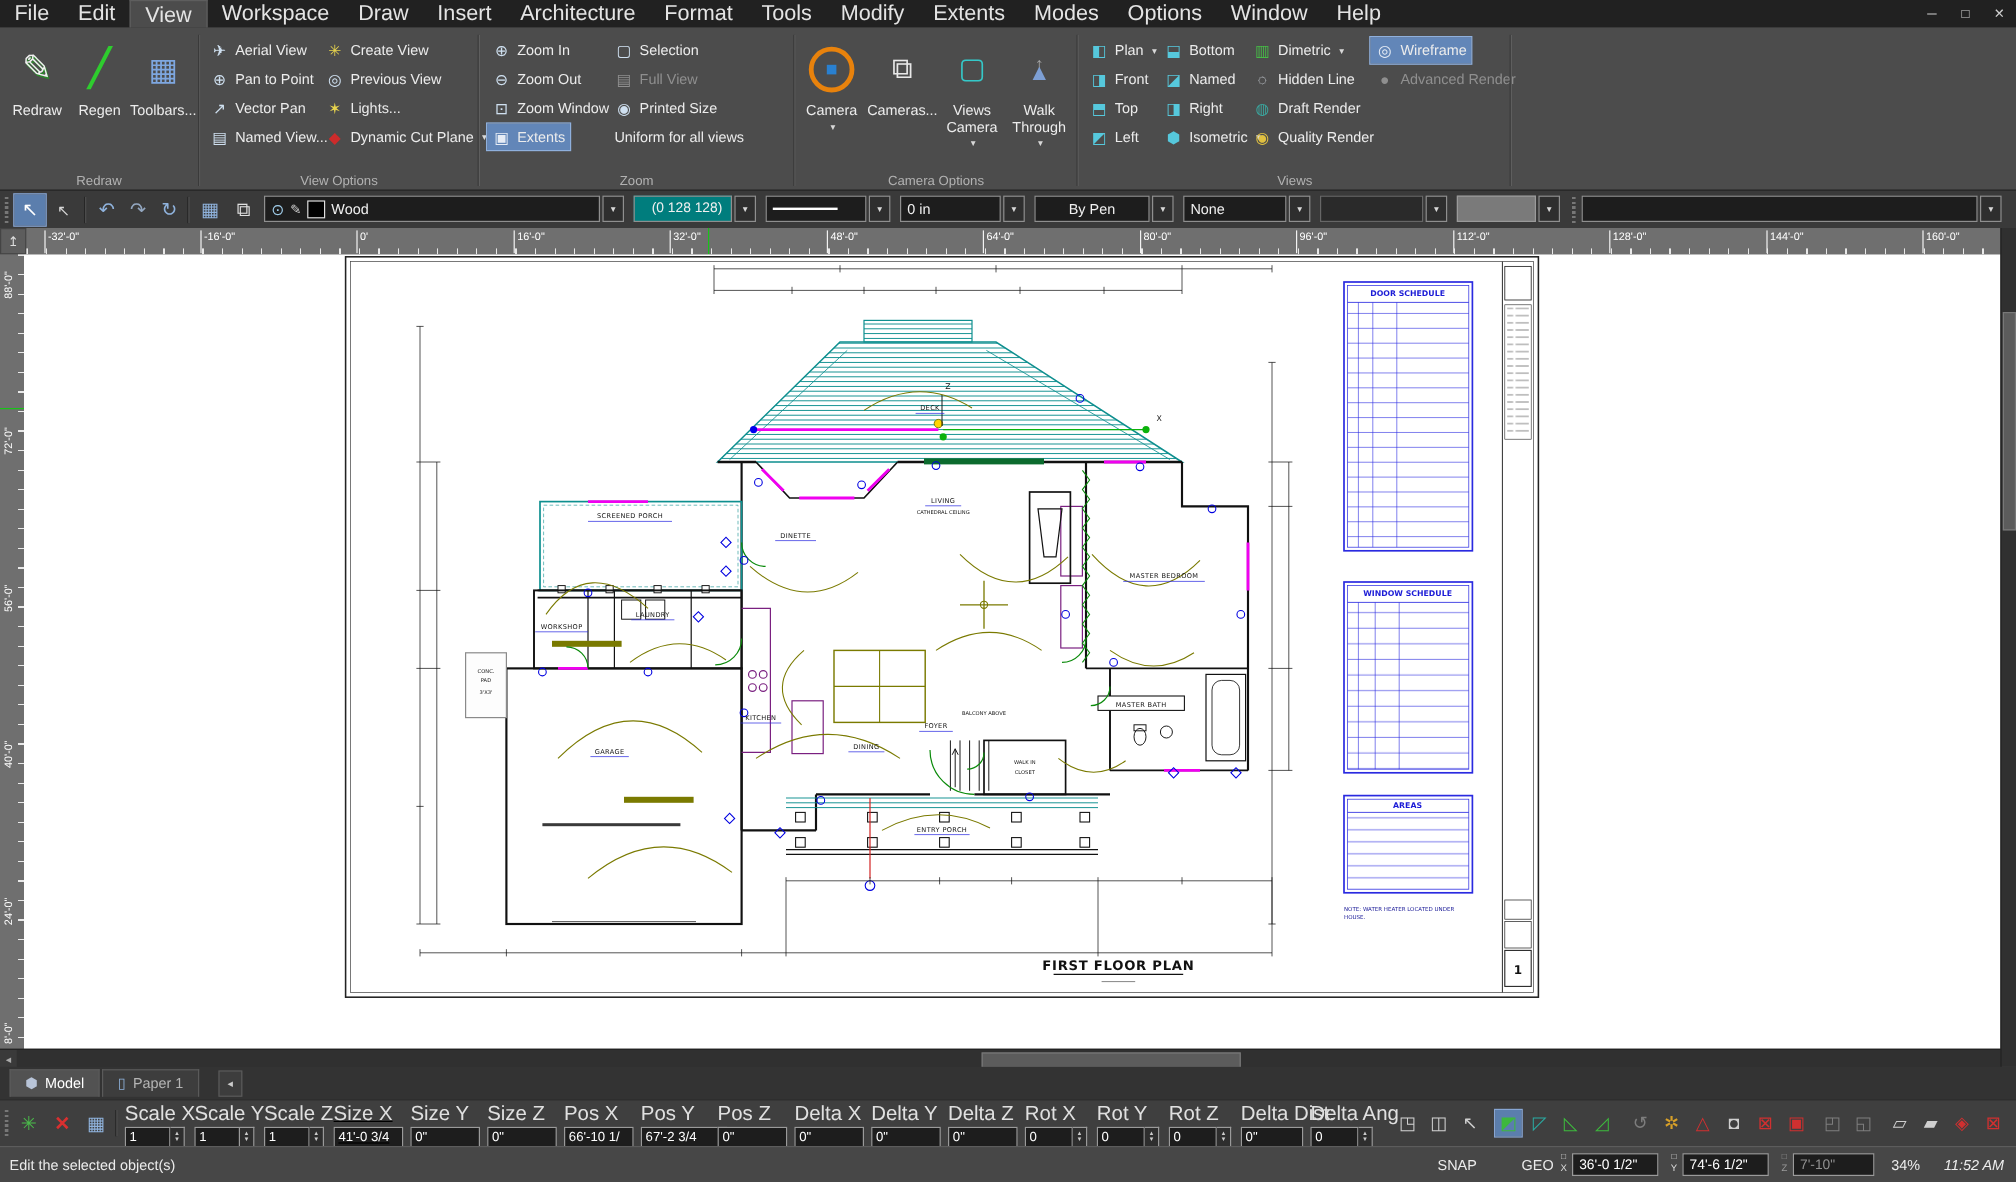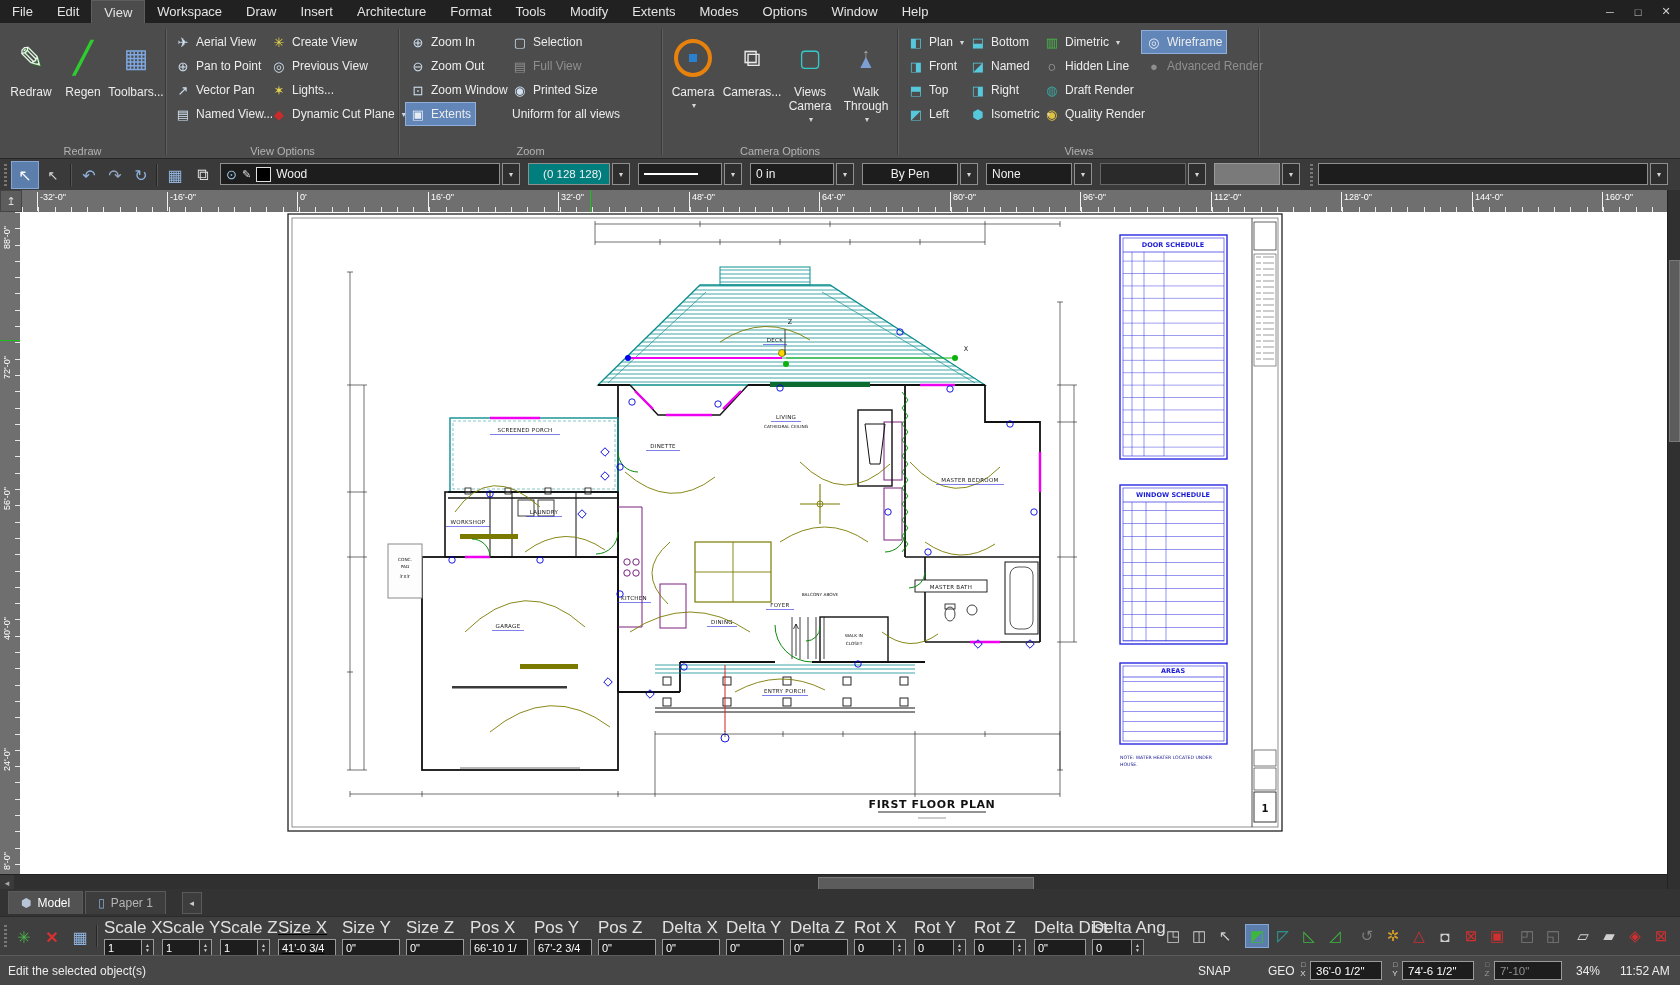--- a/index.html
+++ b/index.html
@@ -1,19 +1,19 @@
 <!DOCTYPE html>
 <html><head>
 <meta charset="utf-8">
 <style>
   html,body{margin:0;padding:0;background:#4c4c4c;font-family:"Liberation Sans",sans-serif;}
   #root{position:relative;width:1680px;height:985px;overflow:hidden;background:#4c4c4c;}
   
   .menubar{position:absolute;top:0;left:0;right:0;height:23px;background:#212121;display:flex;}
-  .menu-item{padding:0 12px;display:flex;align-items:center;font-size:13px;color:#e4e4e4;cursor:default;}
+  .menu-item{padding:0 12px;display:flex;align-items:center;font-size:18px;color:#e4e4e4;cursor:default;}
   .menu-item.active{background:#4c4c4c;border:1px solid #5e5e5e;border-bottom:none;}
   .win-controls{position:absolute;right:8px;top:0;height:23px;display:flex;gap:16px;align-items:center;color:#cfcfcf;font-size:11px;}
   .win-controls span{width:12px;text-align:center;}
   
   .ribbon{position:absolute;top:23px;left:0;right:0;height:135px;background:#4c4c4c;}
   .vsep{position:absolute;top:6px;bottom:3px;width:1px;background:#3a3a3a;border-right:1px solid #5e5e5e;}
   .rgroup{position:absolute;top:0;bottom:0;}
   .caption{position:absolute;bottom:1px;left:0;right:0;text-align:center;font-size:11px;color:#b2b2b2;}
   .bigbtn{position:absolute;top:8px;height:100px;display:flex;flex-direction:column;align-items:center;color:#ececec;font-size:12px;text-align:center;line-height:14px;}
   .bigbtn .bicon{height:54px;display:flex;flex-direction:column;align-items:center;justify-content:center;font-size:30px;}
@@ -803,21 +803,21 @@
     <div class="pfield" style="left:406px;">
       <span class="pl">Size Z</span>
       <div class="pv" style="width:58px;">0"</div>
     </div>
     <div class="pfield" style="left:470px;">
       <span class="pl">Pos X</span>
       <div class="pv" style="width:58px;">66'-10 1/</div>
     </div>
     <div class="pfield" style="left:534px;">
       <span class="pl">Pos Y</span>
-      <div class="pv" style="width:58px;">67'-2 3/4</div>
+      <div class="pv" style="width:72px;">67'-2 3/4</div>
     </div>
     <div class="pfield" style="left:598px;">
       <span class="pl">Pos Z</span>
       <div class="pv" style="width:58px;">0"</div>
     </div>
     <div class="pfield" style="left:662px;">
       <span class="pl">Delta X</span>
       <div class="pv" style="width:58px;">0"</div>
     </div>
     <div class="pfield" style="left:726px;">
@@ -936,16 +936,16 @@
     <span class="st" style="left:8px;">Edit the selected object(s)</span>
     <span class="st" style="left:1198px;">SNAP</span>
     <span class="st" style="left:1268px;">GEO</span>
     <span class="xyz" style="left:1298px;">X</span>
     <div class="sv" style="left:1310px;width:72px;">36'-0 1/2"</div>
     <span class="xyz" style="left:1390px;">Y</span>
     <div class="sv" style="left:1402px;width:72px;">74'-6 1/2"</div>
     <span class="xyz" style="left:1482px;color:#9a9a9a;">Z</span>
     <div class="sv dim" style="left:1494px;width:68px;">7'-10"</div>
     <span class="st" style="left:1576px;">34%</span>
-    <span class="st" style="left:1620px;">11:52 AM</span>
+    <span class="st" style="left:1620px;font-style:italic;">11:52 AM</span>
   </div>
 
 </div>
 
 </body></html>

